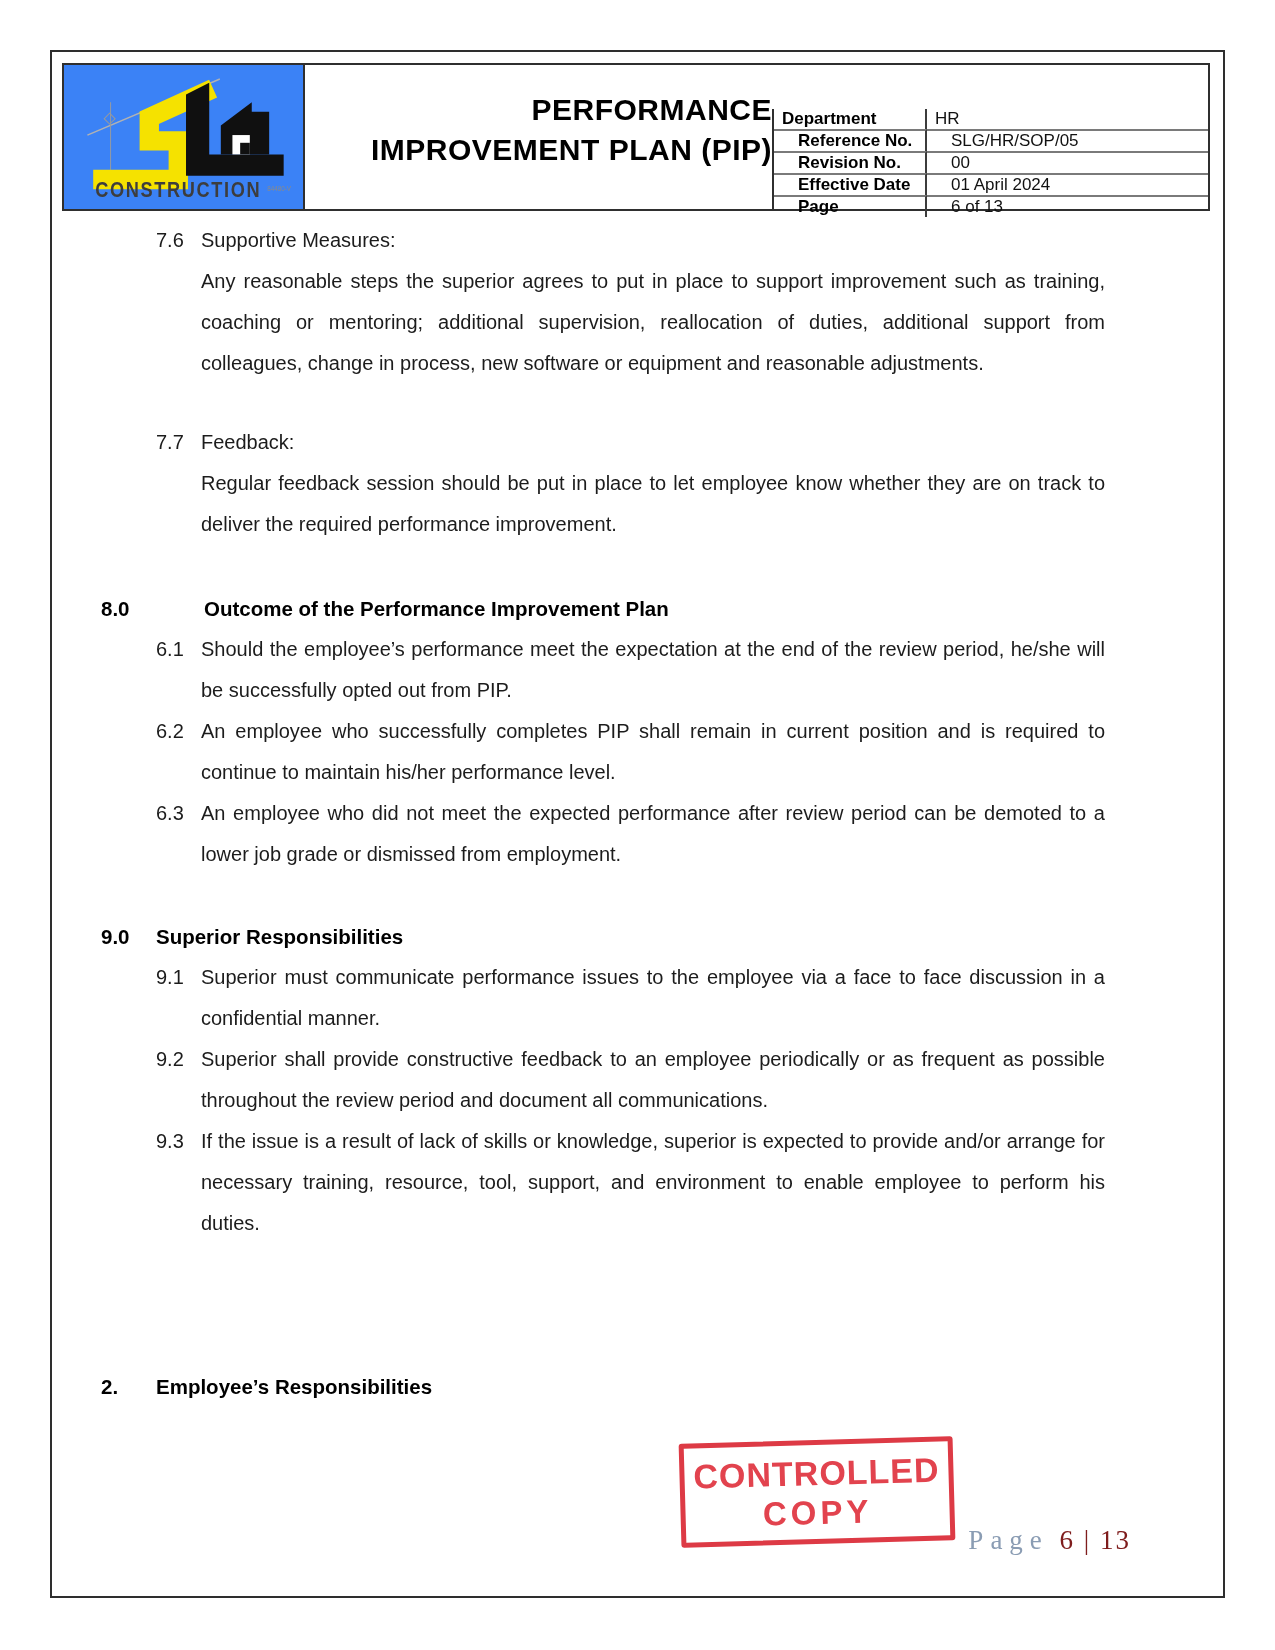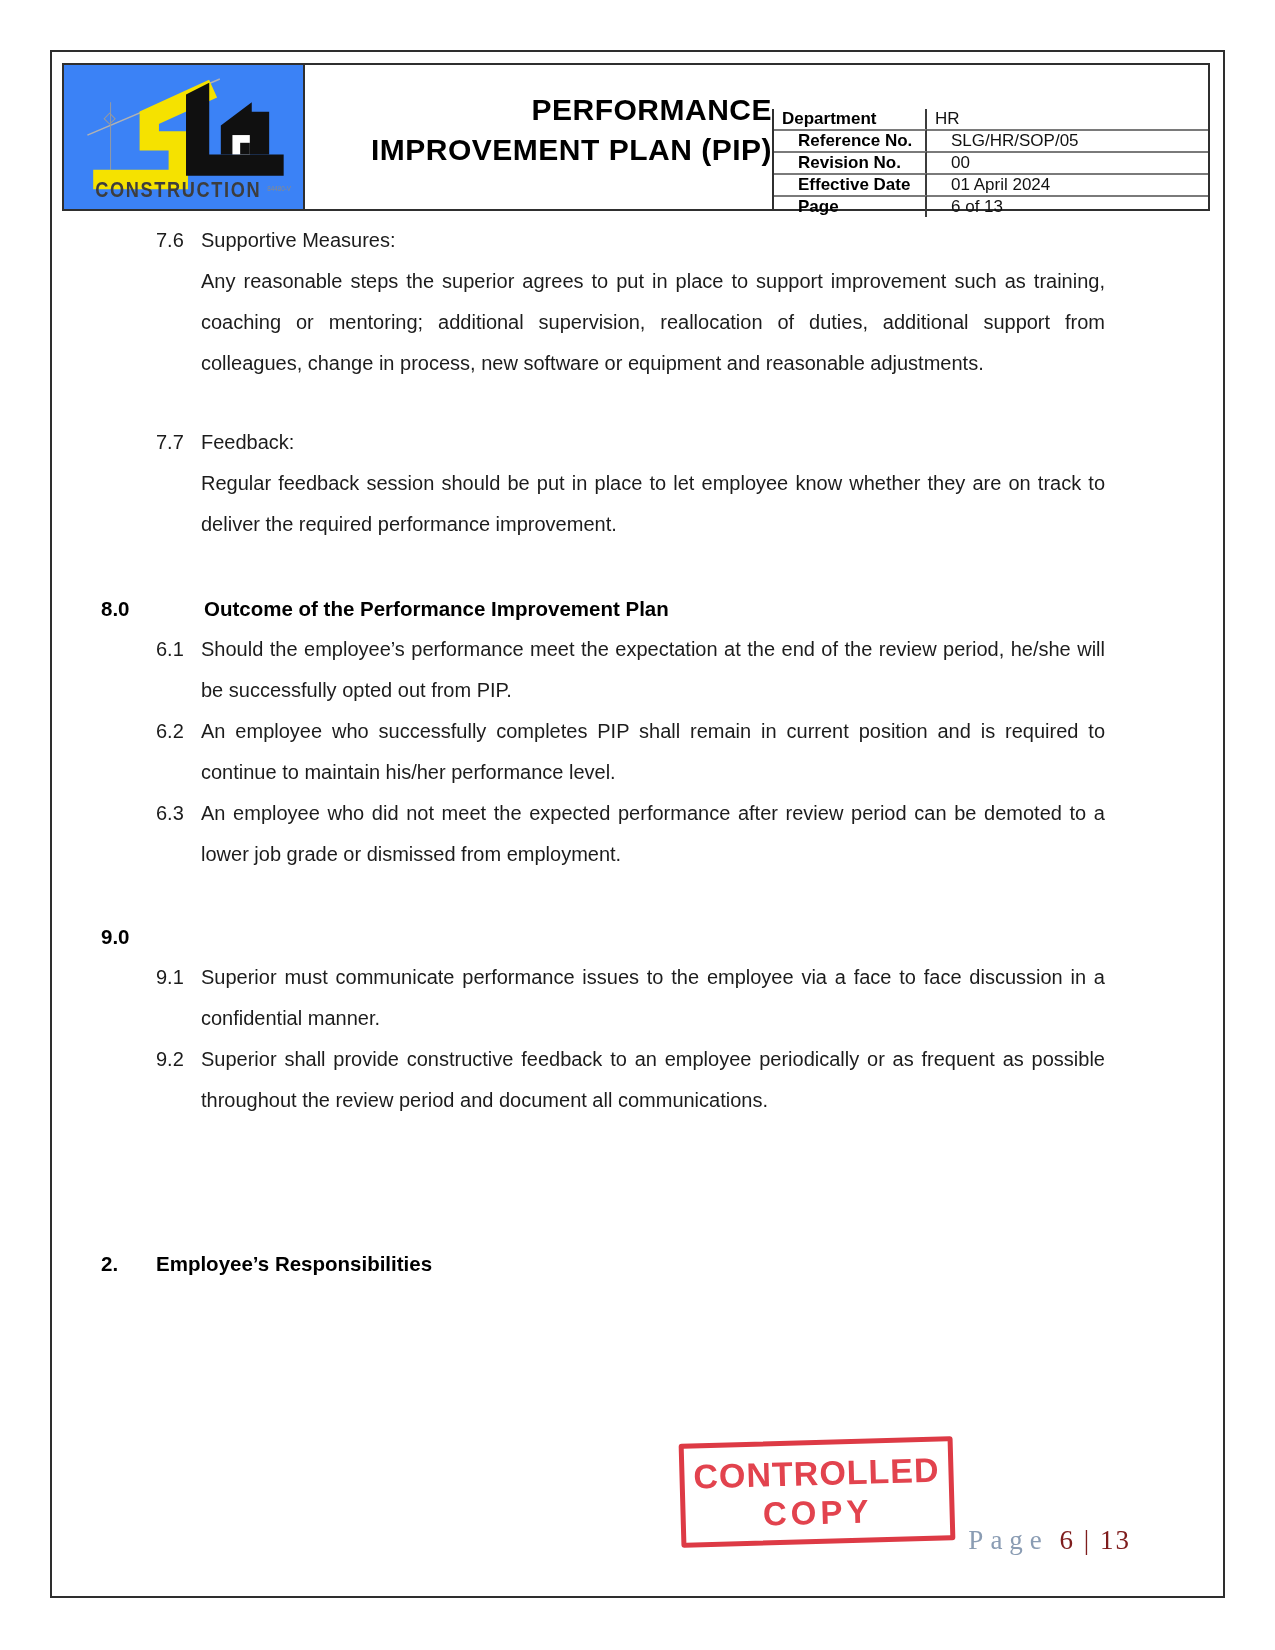--- a/index.html
+++ b/index.html
@@ -114,28 +114,33 @@
         <span class="num2">6.2</span>
         <p>An employee who successfully completes PIP shall remain in current position and is required to continue to maintain his/her performance level.</p>
       </div>
       <div class="sub-item">
         <span class="num2">6.3</span>
         <p>An employee who did not meet the expected performance after review period can be demoted to a lower job grade or dismissed from employment.</p>
       </div>
 
       <div class="main-head mt-90">
         <span class="num1">9.0</span>
+        <span>Superior Responsibilities</span>
       </div>
       <div class="sub-item">
         <span class="num2">9.1</span>
         <p>Superior must communicate performance issues to the employee via a face to face discussion in a confidential manner.</p>
       </div>
       <div class="sub-item">
         <span class="num2">9.2</span>
         <p>Superior shall provide constructive feedback to an employee periodically or as frequent as possible throughout the review period and document all communications.</p>
+      </div>
+      <div class="sub-item">
+        <span class="num2">9.3</span>
+        <p>If the issue is a result of lack of skills or knowledge, superior is expected to provide and/or arrange for necessary training, resource, tool, support, and environment to enable employee to perform his duties.</p>
       </div>
 
       <div class="main-head mt-10">
         <span class="num1">2.</span>
         <span>Employee’s Responsibilities</span>
       </div>
     </div>
 
     <div class="stamp">
       <div class="l1">CONTROLLED</div>

